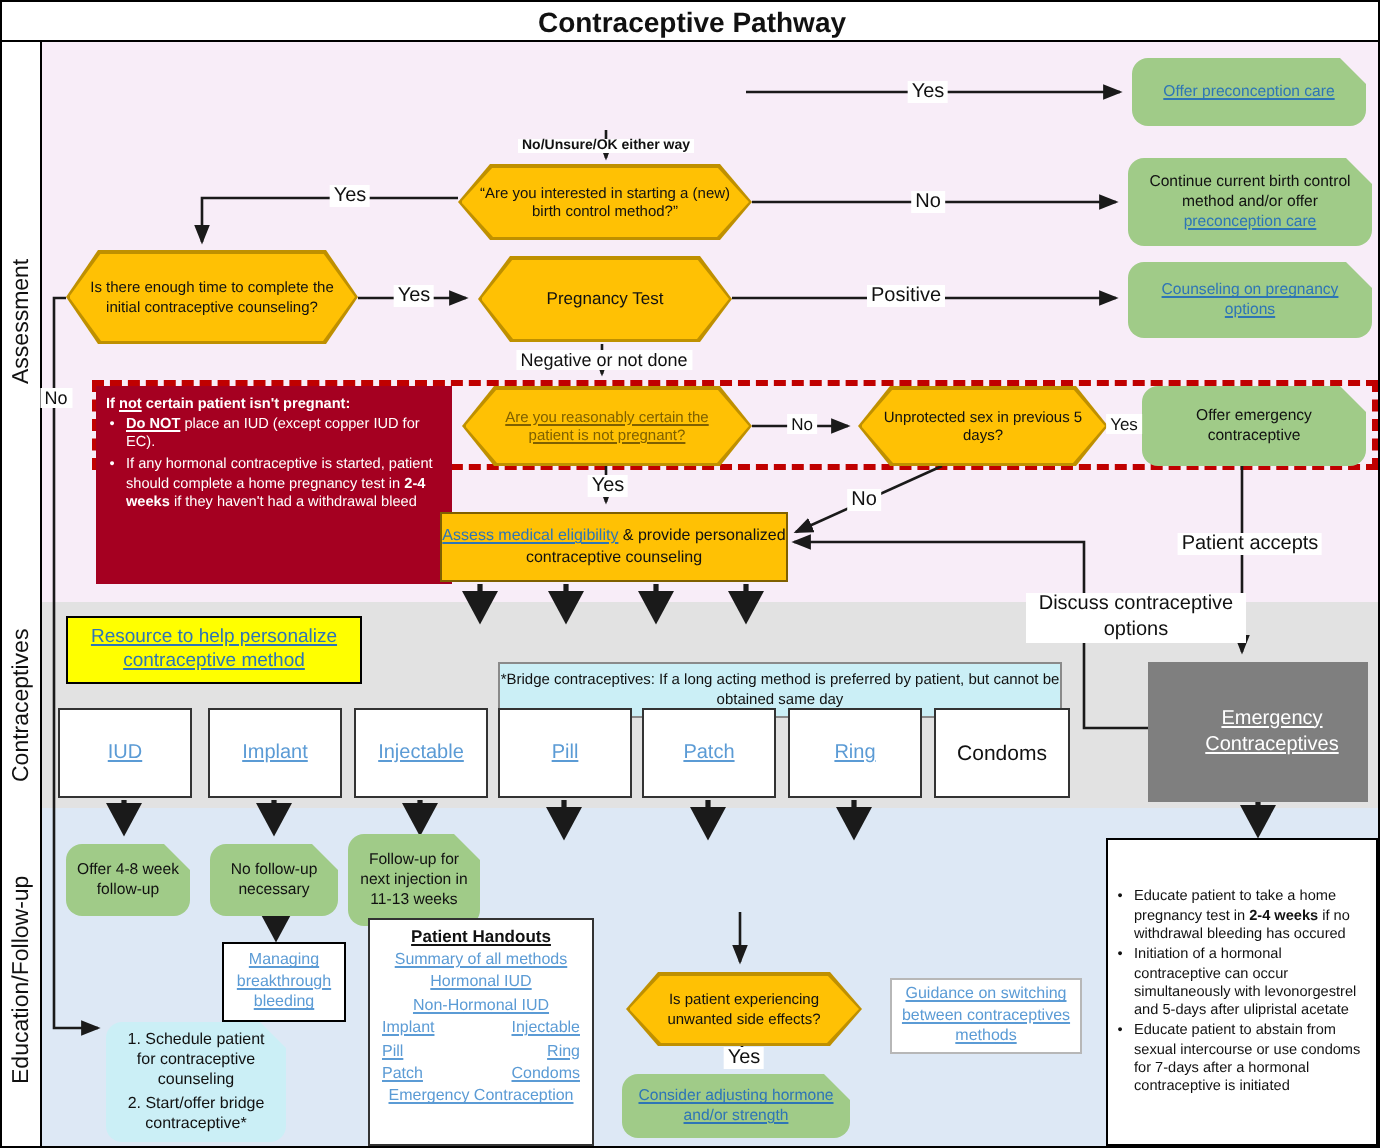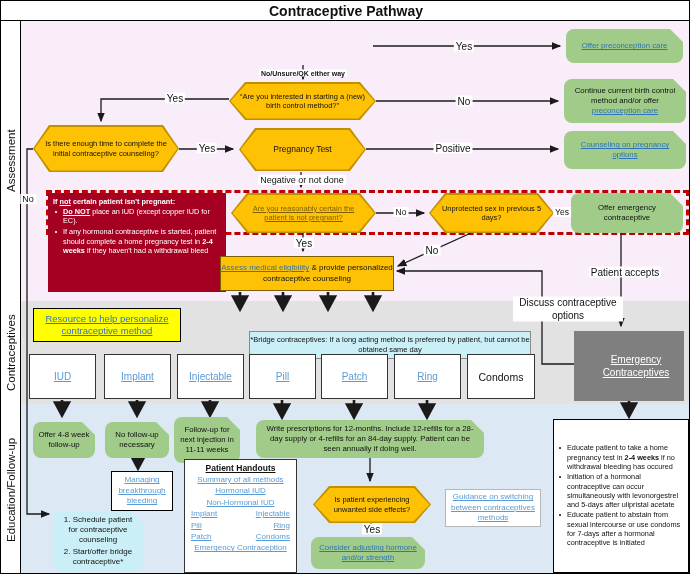--- a/index.html
+++ b/index.html
@@ -203,22 +203,21 @@
   <div class="abs rectbox methodbox" style="left:466px;top:353px;width:68px;height:45px;font-size:10.5px;">
       <span>Condoms</span>
     </div>
 
   <div class="abs rectbox greybox" style="left:573px;top:330px;width:110px;height:70px;">
     <span class="lnk-w" style="width:90px;display:inline-block;">Emergency Contraceptives</span>
   </div>
 
   <div class="abs snip green" style="left:32px;top:421px;width:62px;height:36px;">Offer 4-8 week follow-up</div>
   <div class="abs snip green" style="left:104px;top:421px;width:64px;height:36px;">No follow-up necessary</div>
-  <div class="abs snip green" style="left:173px;top:416px;width:66px;height:46px;">Follow-up for next injection in 11-11 weeks</div>
-  <div class="abs snip green" style="left:255px;top:419px;width:228px;height:38px;">Write prescriptions for 12-months. Include 12-refills for a 28-day supply or 4-refills for an 84-day supply. Patient can be seen annually if doing well.</div>
+  <div class="abs snip green" style="left:173px;top:416px;width:66px;height:46px;">Follow-up for next injection in 11-13 weeks</div>
 
   <div class="abs rectbox whitebox" style="left:110px;top:470px;width:62px;height:40px;">
     <span class="lnk-l">Managing breakthrough bleeding</span>
   </div>
 
   <div class="abs snip cyanbox" style="left:52px;top:510px;width:90px;height:60px;font-size:8px;">
     <div>
       <div>1. Schedule patient for contraceptive counseling</div>
       <div style="margin-top:2px;">2. Start/offer bridge contraceptive*</div>
     </div>

